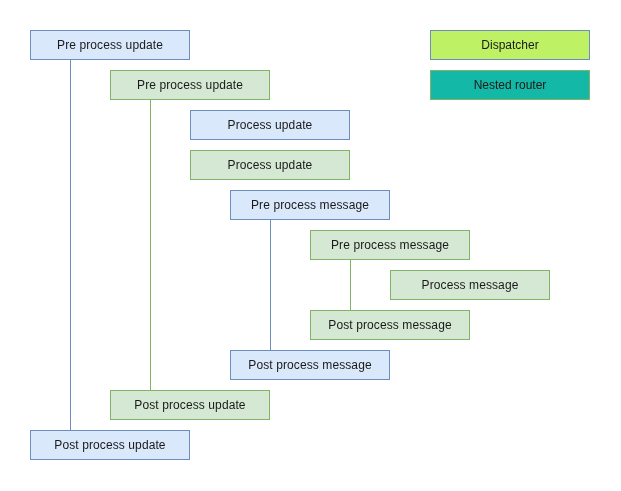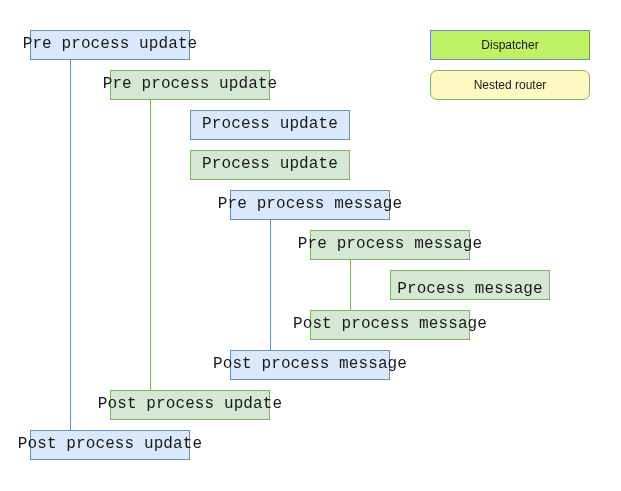--- a/index.html
+++ b/index.html
@@ -17,30 +17,29 @@
     height: 491px;
     background: #ffffff;
     overflow: hidden;
   }
   .node {
     position: absolute;
     box-sizing: border-box;
     display: flex;
     align-items: center;
     justify-content: center;
-    font-size: 16px;
+    font-size: 12px;
     line-height: 1.2;
     color: #1a1a1a;
     text-align: center;
     border-width: 1px;
     border-style: solid;
     z-index: 2;
     white-space: nowrap;
     letter-spacing: 0.1px;
-    font-family: Liberation Mono, monospace;
   }
   .node.dispatcher {
     background: #dae8fc;
     border-color: #6c8ebf;
   }
   .node.nested {
     background: #d5e8d4;
     border-color: #82b366;
   }
   .connector {
@@ -65,23 +64,22 @@
     border-width: 1px;
     border-style: solid;
     z-index: 2;
     white-space: nowrap;
   }
   .legend-node.dispatcher {
     background: #bef264;
     border-color: #6c8ebf;
   }
   .legend-node.nested {
-    background: #fef9c3;
+    background: #14b8a6;
     border-color: #82b366;
-    border-radius: 7px;
   }
 </style>
 </head>
 <body>
 
 <div id="canvas" style="width: 621px; height: 491px; background: rgb(255, 255, 255);">
 
   <div id="connector-layer">
       <div class="connector dispatcher" style="left: 70px; top: 60px; height: 370px;"></div>
       <div class="connector nested" style="left: 150px; top: 100px; height: 290px;"></div>
@@ -101,21 +99,21 @@
       </div>
       <div class="node nested" style="left: 190px; top: 150px; width: 160px; height: 30px;">
         <span>Process update</span>
       </div>
       <div class="node dispatcher" style="left: 230px; top: 190px; width: 160px; height: 30px;">
         <span>Pre process message</span>
       </div>
       <div class="node nested" style="left: 310px; top: 230px; width: 160px; height: 30px;">
         <span>Pre process message</span>
       </div>
-      <div class="node nested" style="left: 390px; top: 270px; width: 160px; height: 30px; align-items: flex-end;">
+      <div class="node nested" style="left: 390px; top: 270px; width: 160px; height: 30px;">
         <span>Process message</span>
       </div>
       <div class="node nested" style="left: 310px; top: 310px; width: 160px; height: 30px;">
         <span>Post process message</span>
       </div>
       <div class="node dispatcher" style="left: 230px; top: 350px; width: 160px; height: 30px;">
         <span>Post process message</span>
       </div>
       <div class="node nested" style="left: 110px; top: 390px; width: 160px; height: 30px;">
         <span>Post process update</span>

